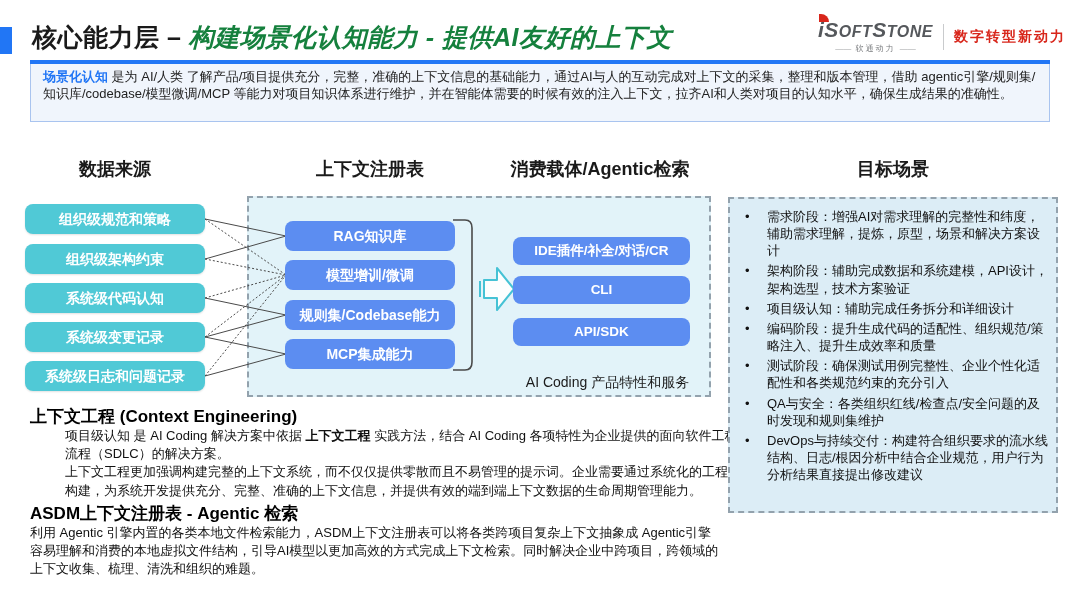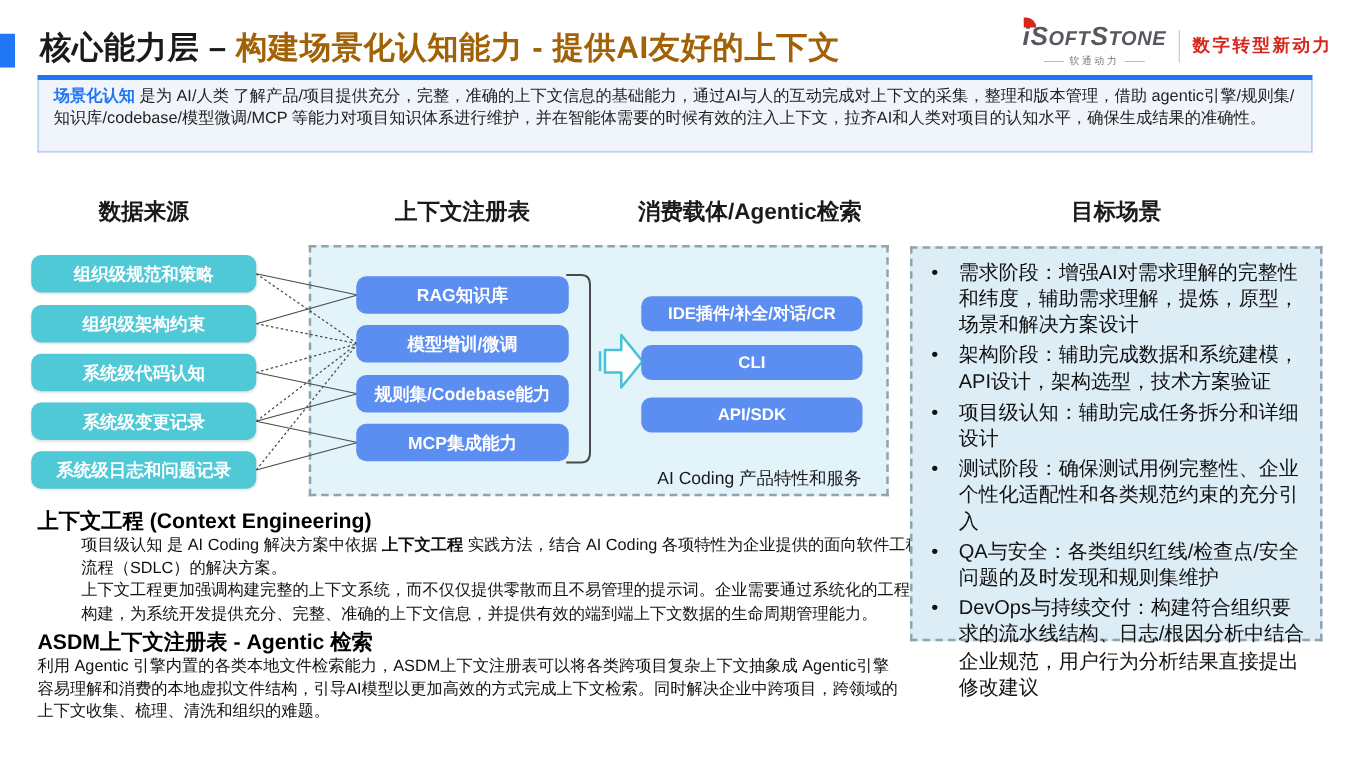--- a/index.html
+++ b/index.html
@@ -5,21 +5,21 @@
   * { margin:0; padding:0; box-sizing:border-box; }
   html,body { background:#ffffff; }
   #slide {
     position:relative; width:1080px; height:607px; background:#ffffff;
     font-family:"Liberation Sans","DejaVu Sans",sans-serif; overflow:hidden;
   }
   
   .accent-block { position:absolute; left:0; top:27px; width:12px; height:27px; background:#2176f5; }
   .title { position:absolute; left:32px; top:21px; font-size:25px; font-weight:bold; letter-spacing:0.5px; white-space:nowrap; }
   .title .t-black { color:#1a1a1a; }
-  .title .t-red { color:#a16207; }
+  .title .t-red { color:#15803d;font-style:italic; }
   .logo { position:absolute; right:14px; top:20px; display:flex; align-items:center; }
   .logo-text { text-align:center; position:relative; }
   .logo-main { font-weight:bold; color:#55585c; letter-spacing:0.5px; font-size:16px; line-height:20px; white-space:nowrap;font-style:italic; }
   .logo-main .big { font-size:21px; }
   .logo-i { position:relative; font-size:21px; }
   .logo-flag { position:absolute; top:-4px; left:1px; width:10px; height:8px; background:#d8261b; border-radius:0 9px 0 0; }
   .logo-sub { font-size:8px; color:#77797c; letter-spacing:2px; margin-top:1px; white-space:nowrap; }
   .logo-sub .dash { letter-spacing:0; color:#9a9c9e; }
   .logo-divider { width:1px; height:26px; background:#c9cbcd; margin:0 10px; }
   .logo-slogan { color:#d8261b; font-weight:bold; font-size:14px; letter-spacing:2px; white-space:nowrap; }
@@ -37,21 +37,21 @@
     position:absolute; left:247px; top:196px; width:464px; height:201px;
     background:#e2f3f9; border:2px dashed #93a2ad; z-index:1;
   }
   .scenario-panel {
     position:absolute; left:728px; top:197px; width:330px; height:316px;
     background:#dcedf6; border:2px dashed #93a2ad; z-index:1;
     padding:9px 8px 6px 6px;
   }
   .scenario-panel ul { list-style:none; }
   .scenario-panel li {
-    position:relative; padding-left:31px; font-size:16px; line-height:1.32;
+    position:relative; padding-left:31px; font-size:13px; line-height:1.32;
     color:#111; margin-bottom:3px;
   }
   .scenario-panel li::before { content:"\2022"; position:absolute; left:9px; top:0; }
   #lines-svg { position:absolute; left:0; top:0; width:1080px; height:607px; z-index:2; pointer-events:none; }
   .box {
     position:absolute; height:30px; border-radius:8px; color:#fff; font-weight:bold;
     font-size:14px; text-align:center; line-height:30px; z-index:3; white-space:nowrap;
   }
   .box.cyan { left:25px; width:180px; background:#50c9d6; box-shadow:0 1px 2px rgba(0,0,0,0.12); }
   .box.reg  { left:285px; width:170px; background:#5c8df1; }
@@ -90,20 +90,21 @@
   <div class="col-header" style="left:500px; width:200px;">消费载体/Agentic检索</div>
   <div class="col-header" style="left:793px; width:200px;">目标场景</div>
 
   <div class="dash-container"></div>
 
   <div class="scenario-panel">
     <ul id="scenario-list">
         <li>需求阶段：增强AI对需求理解的完整性和纬度，辅助需求理解，提炼，原型，场景和解决方案设计</li>
         <li>架构阶段：辅助完成数据和系统建模，API设计，架构选型，技术方案验证</li>
         <li>项目级认知：辅助完成任务拆分和详细设计</li>
+        <li>编码阶段：提升生成代码的适配性、组织规范/策略注入、提升生成效率和质量</li>
         <li>测试阶段：确保测试用例完整性、企业个性化适配性和各类规范约束的充分引入</li>
         <li>QA与安全：各类组织红线/检查点/安全问题的及时发现和规则集维护</li>
         <li>DevOps与持续交付：构建符合组织要求的流水线结构、日志/根因分析中结合企业规范，用户行为分析结果直接提出修改建议</li>
       </ul>
   </div>
 
   <svg id="lines-svg">
     <path d="M453,220 H465 Q472,220 472,228 V362 Q472,370 465,370 H453" fill="none" stroke="#4a4a4a" stroke-width="1.6"></path>
     <path d="M480,281 V297" fill="none" stroke="#45c2d5" stroke-width="2"></path>
     <polygon points="484,280 497,280 497,268 514,289 497,310 497,298 484,298" fill="#fdfefe" stroke="#45c2d5" stroke-width="2" stroke-linejoin="round"></polygon>

